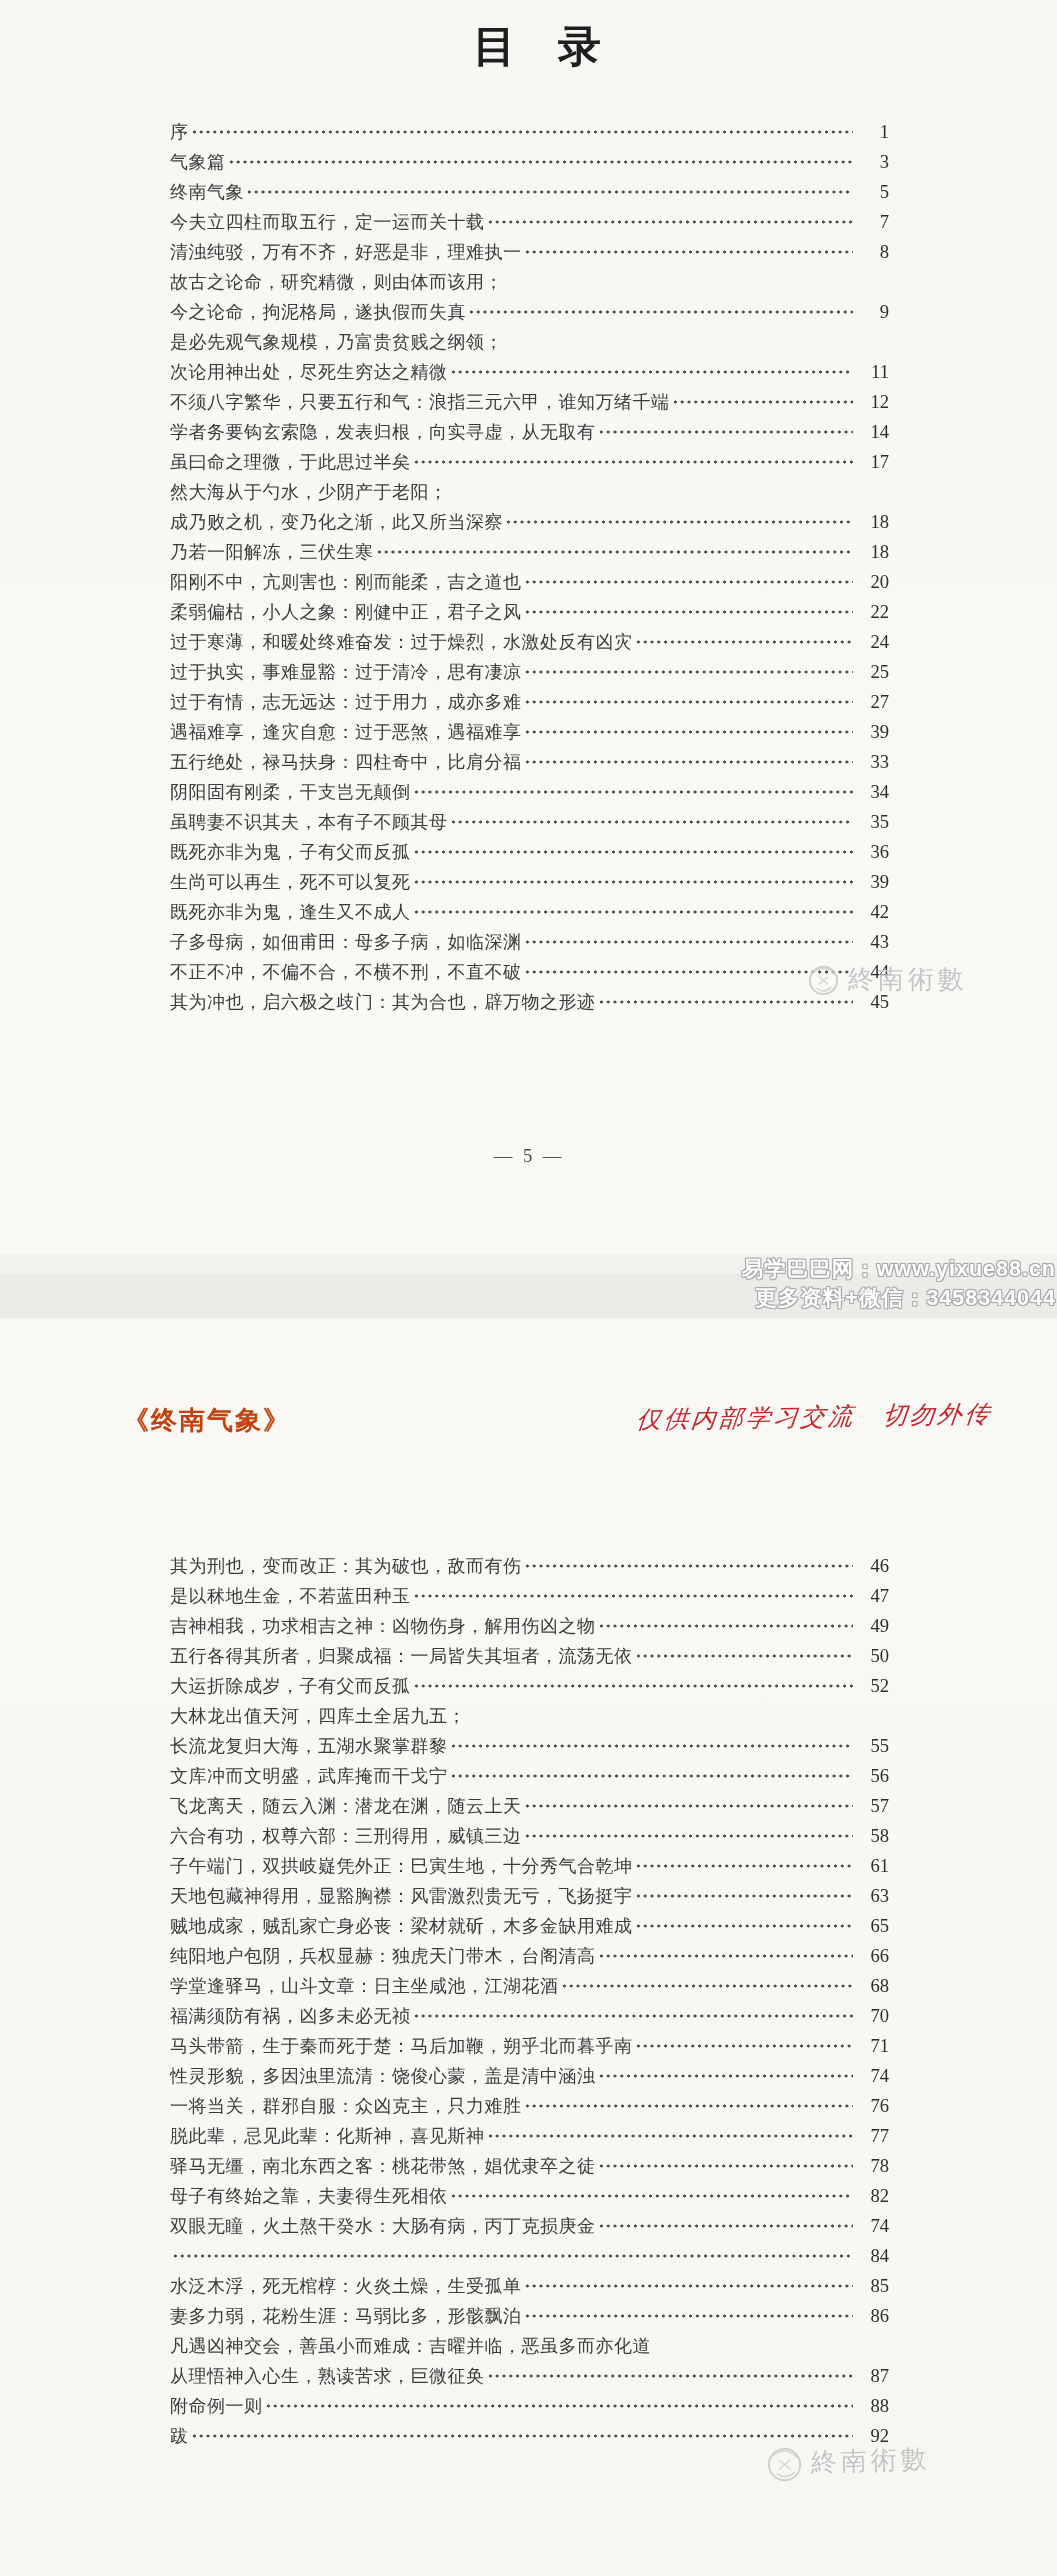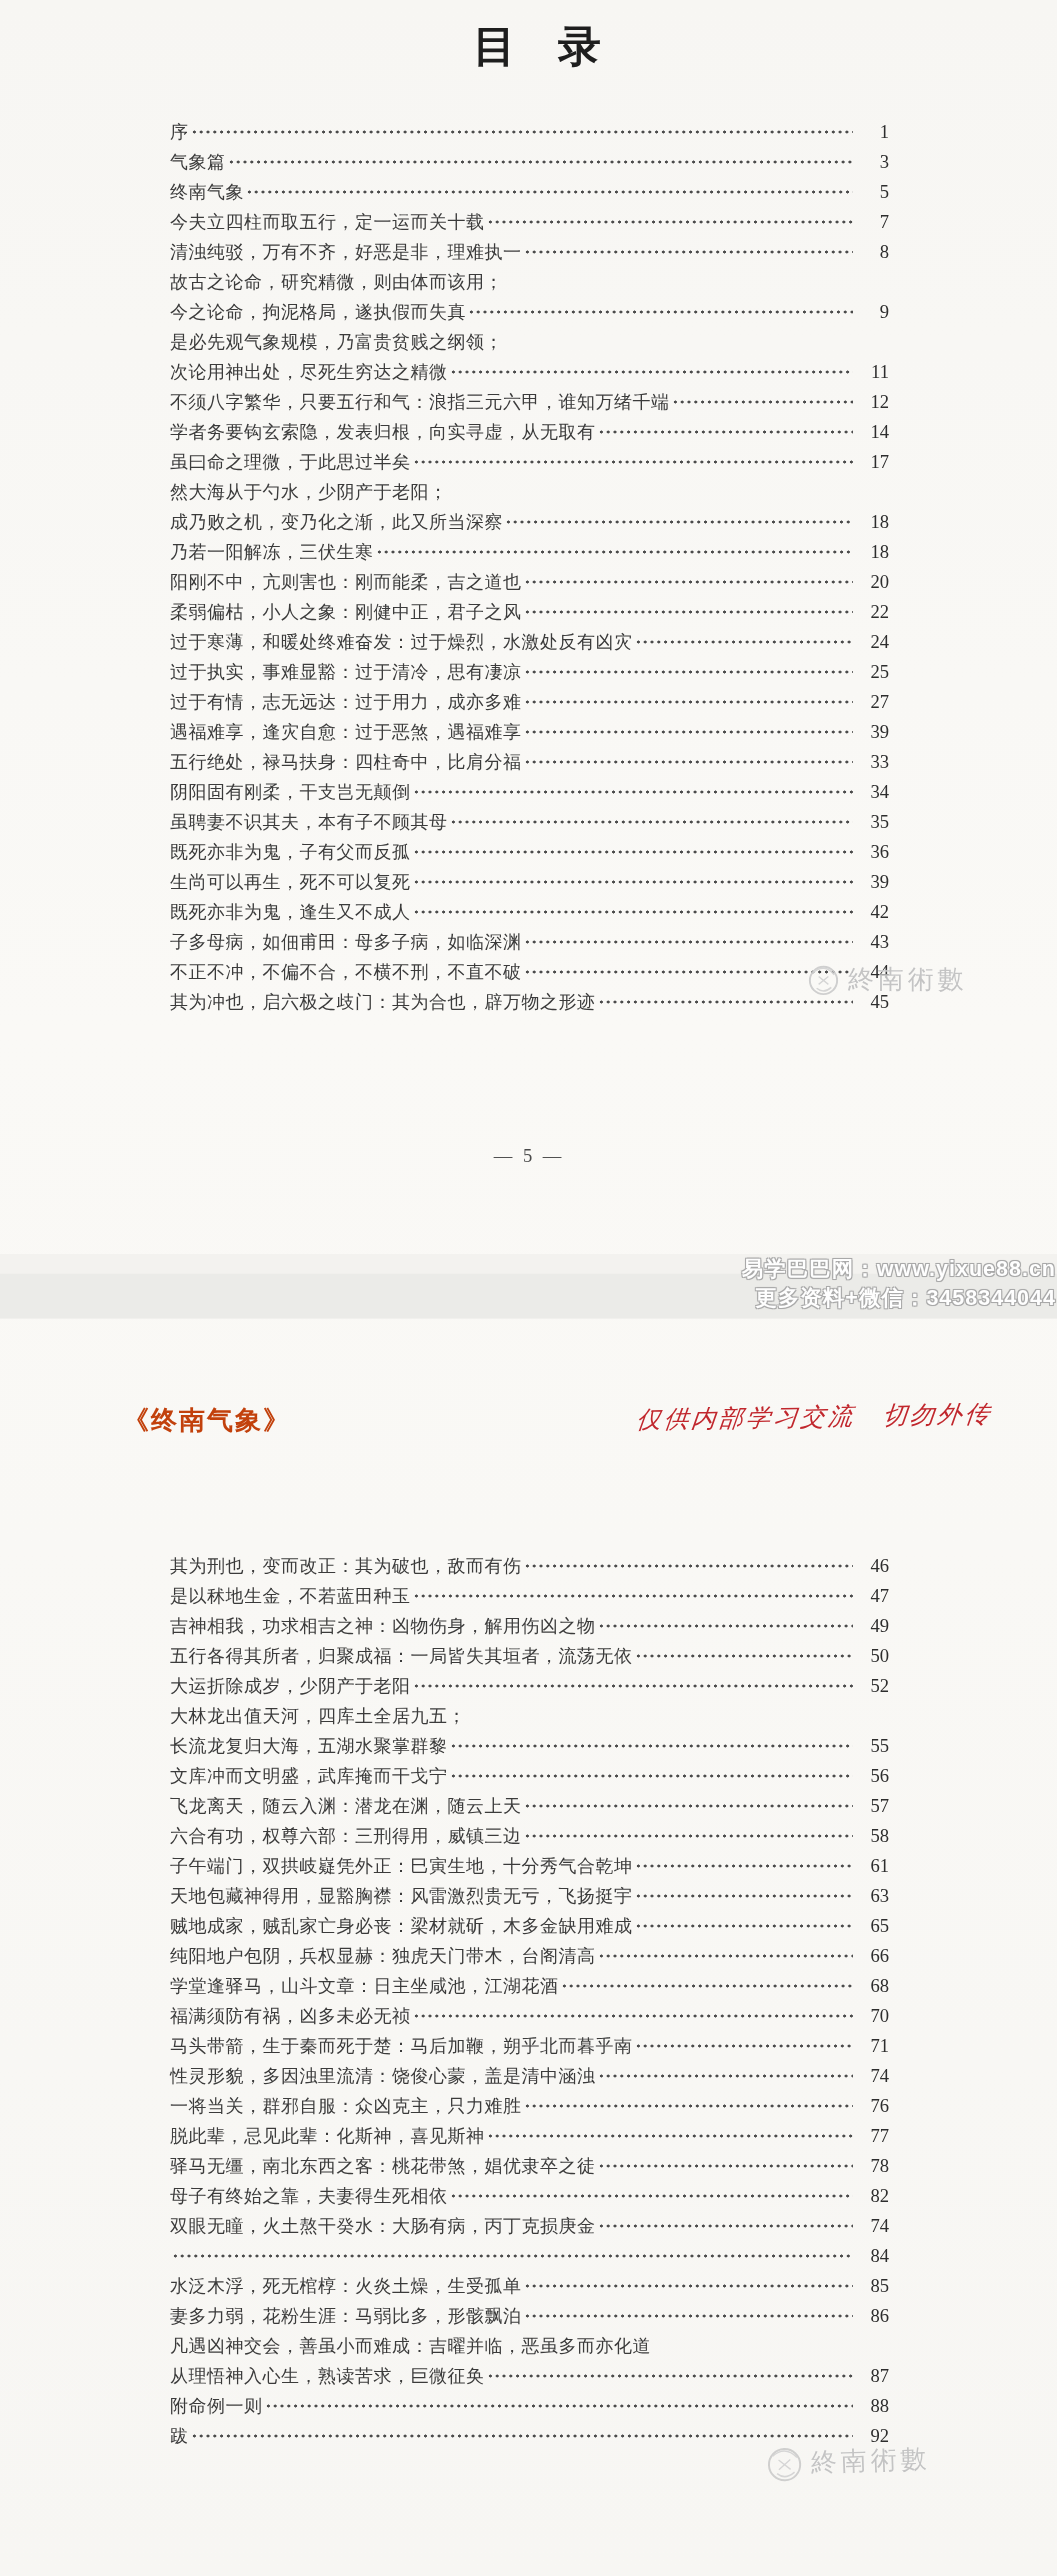--- a/index.html
+++ b/index.html
@@ -377,21 +377,21 @@
         <span class="num">49</span>
       </div>
 
       <div class="entry">
         <span class="label">五行各得其所者，归聚成福：一局皆失其垣者，流荡无依</span>
         <span class="dots"></span>
         <span class="num">50</span>
       </div>
 
       <div class="entry">
-        <span class="label">大运折除成岁，少阴产于老阳</span>
+        <span class="label">大运折除成岁，子有父而反孤</span>
         <span class="dots"></span>
         <span class="num">52</span>
       </div>
 
       <div class="entry">
         <span class="label">大林龙出值天河，四库土全居九五；</span>
         <span class="dots" style="visibility: hidden;"></span>
         <span class="num"></span>
       </div>
 

